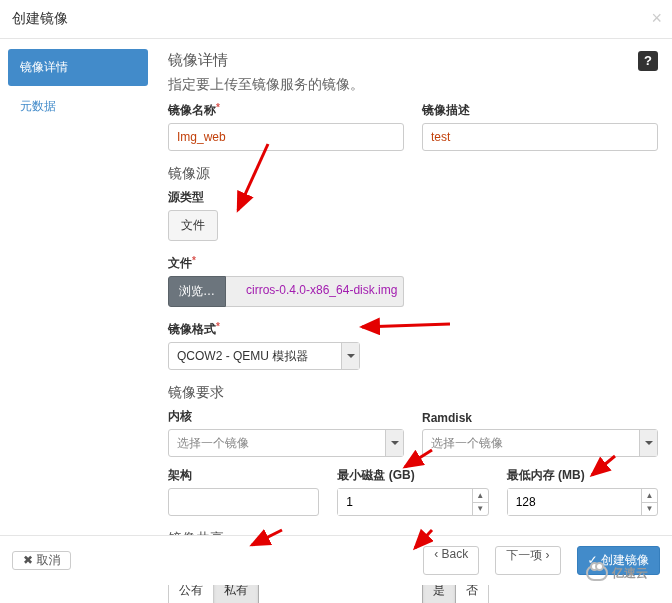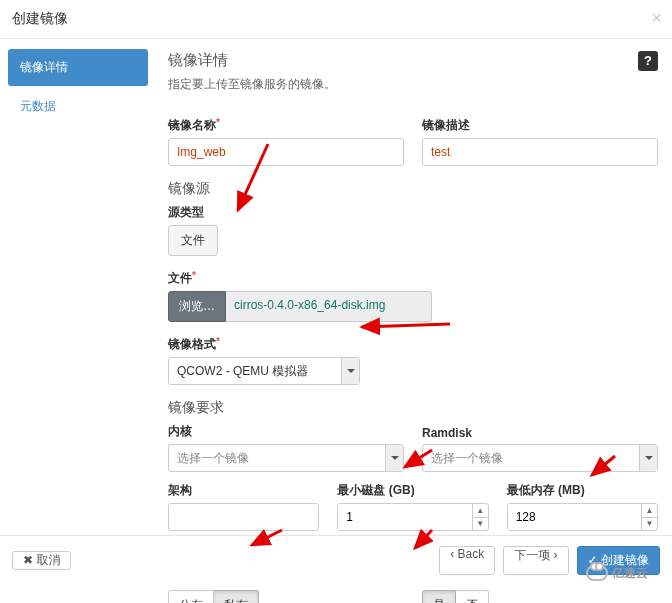--- a/index.html
+++ b/index.html
@@ -8,47 +8,47 @@
 .modal-title { font-size: 14px; font-weight: normal; color: #333; }
 .close-btn { position: absolute; right: 10px; top: 8px; font-size: 18px; color: #ccc; cursor: pointer; }
 .modal-body { display: flex; padding: 10px 0 0 8px; }
 .sidebar { width: 148px; padding-right: 8px; }
 .nav-item { display: block; padding: 10px 12px; font-size: 12px; border-radius: 3px; cursor: pointer; margin-bottom: 2px; }
 .nav-item.active { background: #428bca; color: #fff; }
 .nav-item.inactive { color: #428bca; }
 .content { flex: 1; padding: 0 14px 0 12px; position: relative; }
 .section-title { font-size: 15px; font-weight: normal; color: #555; margin-bottom: 6px; margin-top: 2px; }
 .section-subtitle { font-size: 14px; font-weight: normal; color: #555; margin: 14px 0 6px; }
-.help-text { font-size: 12px; color: #666; margin-bottom: 24px; }
+.help-text { font-size: 14px; color: #666; margin-bottom: 8px; }
 .help-icon { position: absolute; right: 14px; top: 2px; width: 20px; height: 20px; background: #333; color: #fff; border-radius: 3px; text-align: center; line-height: 20px; font-weight: bold; font-size: 13px; cursor: pointer; }
 .row { display: flex; gap: 18px; margin-bottom: 10px; align-items: flex-end; }
 .field { flex: 1; }
 .field-label { font-size: 12px; font-weight: bold; color: #333; margin-bottom: 4px; display: block; }
 .req { color: #d9534f; font-size: 10px; vertical-align: top; }
 .text-input { width: 100%; height: 28px; padding: 4px 8px; border: 1px solid #ccc; border-radius: 3px; font-size: 12px; color: #c2410c; }
 .select-wrap { position: relative; width: 100%; height: 28px; border: 1px solid #ccc; border-radius: 3px; background: #fff; }
 .select-wrap .sel-text { padding: 5px 8px; font-size: 12px; color: #333; }
 .select-wrap .sel-arrow { position: absolute; right: 0; top: 0; width: 18px; height: 26px; border-left: 1px solid #ccc; background: #eee; display: flex; align-items: center; justify-content: center; }
 .select-wrap .sel-arrow::after { content: ""; border-left: 4px solid transparent; border-right: 4px solid transparent; border-top: 4px solid #555; }
 .btn { display: inline-block; padding: 6px 12px; border: 1px solid #ccc; border-radius: 3px; background: #f5f5f5; font-size: 12px; cursor: pointer; }
 .btn-group { display: inline-flex; }
 .btn-group .toggle-btn { padding: 6px 10px; border: 1px solid #ccc; background: #fff; font-size: 12px; cursor: pointer; }
 .btn-group .toggle-btn:first-child { border-radius: 3px 0 0 3px; }
 .btn-group .toggle-btn:last-child { border-radius: 0 3px 3px 0; border-left: none; }
 .btn-group .toggle-btn.active { background: #e6e6e6; border-color: #adadad; box-shadow: inset 0 2px 3px rgba(0,0,0,0.1); }
-.file-row { display: flex; width: 264px; justify-content: center; }
+.file-row { display: flex; width: 236px; justify-content: center; }
 .file-browse { background: #6c757d; color: #fff; border: 1px solid #5a6268; border-radius: 3px 0 0 3px; padding: 6px 10px; font-size: 12px; cursor: pointer; white-space: nowrap; }
-.file-disp { flex: 1; border: 1px solid #ccc; border-left: none; border-radius: 0 3px 3px 0; padding: 6px 8px; font-size: 12px; background: #eee; color: #0f766e; white-space: nowrap; overflow: hidden; }
+.file-disp { flex: 1; border: 1px solid #ccc; border-left: none; border-radius: 0 3px 3px 0; padding: 6px 20px; font-size: 12px; background: #eee; color: #a21caf; white-space: nowrap; overflow: hidden; }
 .stepper { position: relative; width: 100%; height: 28px; border: 1px solid #ccc; border-radius: 3px; }
 .stepper input { border: none; width: calc(100% - 18px); height: 100%; padding: 4px 8px; font-size: 12px; outline: none; }
 .stepper .arrows { position: absolute; right: 0; top: 0; width: 16px; height: 26px; border-left: 1px solid #ccc; display: flex; flex-direction: column; }
 .stepper .arrows span { flex: 1; display: flex; align-items: center; justify-content: center; font-size: 8px; color: #666; cursor: pointer; }
 .stepper .arrows span:first-child { border-bottom: 1px solid #ccc; }
 .modal-footer { position: absolute; bottom: 18px; left: 0; right: 0; padding: 10px 12px; border-top: 1px solid #e5e5e5; display: flex; justify-content: space-between; align-items: center; background: #fff; }
-.footer-right { display: flex; gap: 8px; }
+.footer-right { display: flex; gap: 16px; }
 .btn-outline { background: #fff; border: 1px solid #ccc; padding: 0 10px; border-radius: 3px; font-size: 12px; cursor: pointer; color: #555; }
 .btn-check { background: #428bca; color: #fff; border: 1px solid #357ebd; padding: 5px 10px; border-radius: 3px; font-size: 12px; cursor: pointer; }
 .watermark { position: absolute; right: 6px; bottom: 18px; width: 80px; height: 24px; display: flex; align-items: center; gap: 4px; color: #999; font-size: 12px; font-weight: bold; }
 .watermark .logo { width: 22px; height: 16px; border: 2px solid #bbb; border-radius: 8px; position: relative; }
 .watermark .logo::before, .watermark .logo::after { content: ""; position: absolute; width: 5px; height: 5px; border: 2px solid #bbb; border-radius: 50%; top: -5px; background: #fff; }
 .watermark .logo::before { left: 2px; }
 .watermark .logo::after { right: 2px; }
 .arrow-ov { position: absolute; pointer-events: none; }
 .half { width: 192px; }
 .third { width: 105px; }

